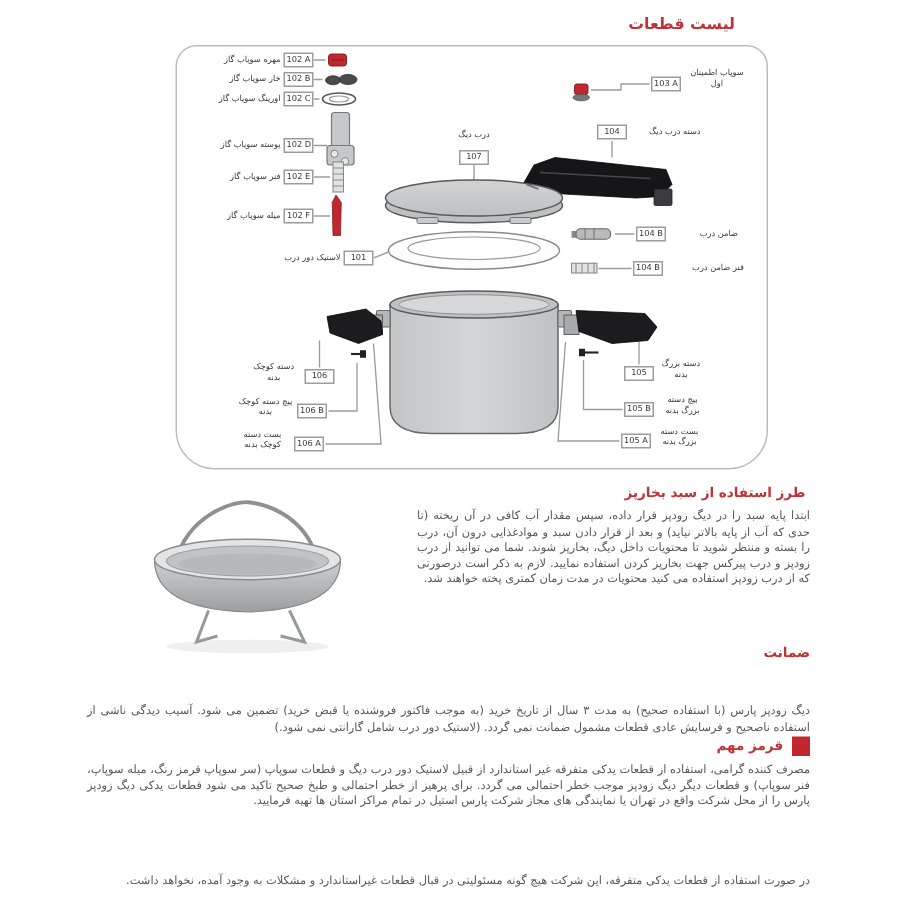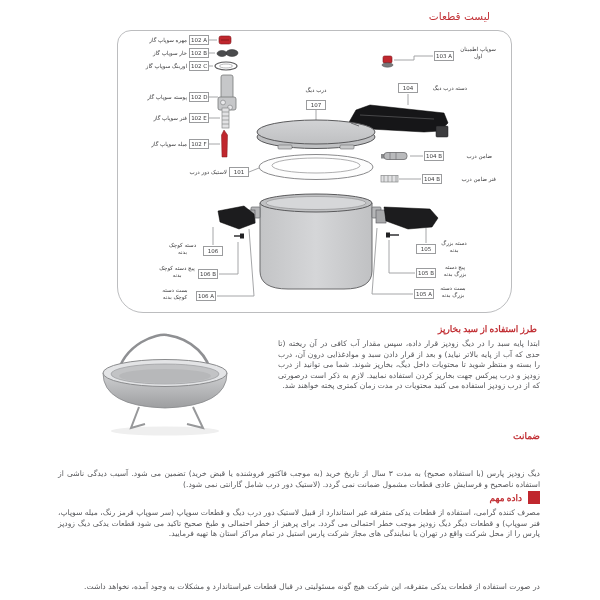--- a/index.html
+++ b/index.html
@@ -2,22 +2,22 @@
 <html lang="fa" dir="rtl"><head>
 <meta charset="utf-8">
 <style>
   html,body{margin:0;padding:0;}
   body{
     width:600px;height:600px;position:relative;background:#ffffff;
     font-family:"DejaVu Sans",sans-serif;overflow:hidden;
   }
   .abs{position:absolute;}
   
-  .h-red{position:absolute;color:#c23136;font-weight:bold;font-size:9px;line-height:11px;font-family:Liberation Serif, serif;}
-  .page-title{position:absolute;color:#c23136;font-weight:normal;font-size:10.5px;}
+  .h-red{position:absolute;color:#c23136;font-weight:bold;font-size:9px;line-height:11px;}
+  .page-title{position:absolute;color:#c23136;font-weight:bold;font-size:10.5px;}
   
   .para{position:absolute;color:#56575a;font-size:7.6px;line-height:10.6px;
         text-align:justify;direction:rtl;}
   
   #panel{position:absolute;left:117px;top:30px;width:393px;height:281px;
          border:1px solid #bcbdbf;border-radius:14px 14px 26px 26px;background:#fff;}
   #panel svg{position:absolute;left:0;top:0;}
   .pcode{position:absolute;box-sizing:border-box;min-width:20px;height:10px;
          border:1px solid #9b9c9e;background:#fff;color:#3a3a3c;
          font-size:5.5px;line-height:8px;text-align:center;direction:ltr;padding:0 1px;}
@@ -234,16 +234,16 @@
     <polyline points="59,76 51,97 65,93" fill="none" stroke="#97989a" stroke-width="2"></polyline>
     <polyline points="113,76 123,97 107,93" fill="none" stroke="#97989a" stroke-width="2"></polyline>
   </svg>
 </div>
 
 <div class="h-red" style="right:60px;top:431px;">ضمانت</div>
 
 <div class="para" style="right:60px;top:469px;width:482px;">دیگ زودپز پارس (با استفاده صحیح) به مدت ۳ سال از تاریخ خرید (به موجب فاکتور فروشنده یا قبض خرید) تضمین می شود. آسیب دیدگی ناشی از استفاده ناصحیح و فرسایش عادی قطعات مشمول ضمانت نمی گردد. (لاستیک دور درب شامل گارانتی نمی شود.)</div>
 
 <div class="notice-square" style="right:60px;top:491px;"></div>
-<div class="h-red" style="right:78px;top:493px;">داده مهم</div>
+<div class="h-red" style="right:78px;top:493px;">قرمز مهم</div>
 
 <div class="para" style="right:60px;top:508px;width:482px;">مصرف کننده گرامی، استفاده از قطعات یدکی متفرقه غیر استاندارد از قبیل لاستیک دور درب دیگ و قطعات سوپاپ (سر سوپاپ قرمز رنگ، میله سوپاپ، فنر سوپاپ) و قطعات دیگر دیگ زودپز موجب خطر احتمالی می گردد. برای پرهیز از خطر احتمالی و طبخ صحیح تاکید می شود قطعات یدکی دیگ زودپز پارس را از محل شرکت واقع در تهران یا نمایندگی های مجاز شرکت پارس استیل در تمام مراکز استان ها تهیه فرمایید.</div>
 <div class="para" style="right:60px;top:582px;width:482px;">در صورت استفاده از قطعات یدکی متفرقه، این شرکت هیچ گونه مسئولیتی در قبال قطعات غیراستاندارد و مشکلات به وجود آمده، نخواهد داشت.</div>
 
 </body></html>

